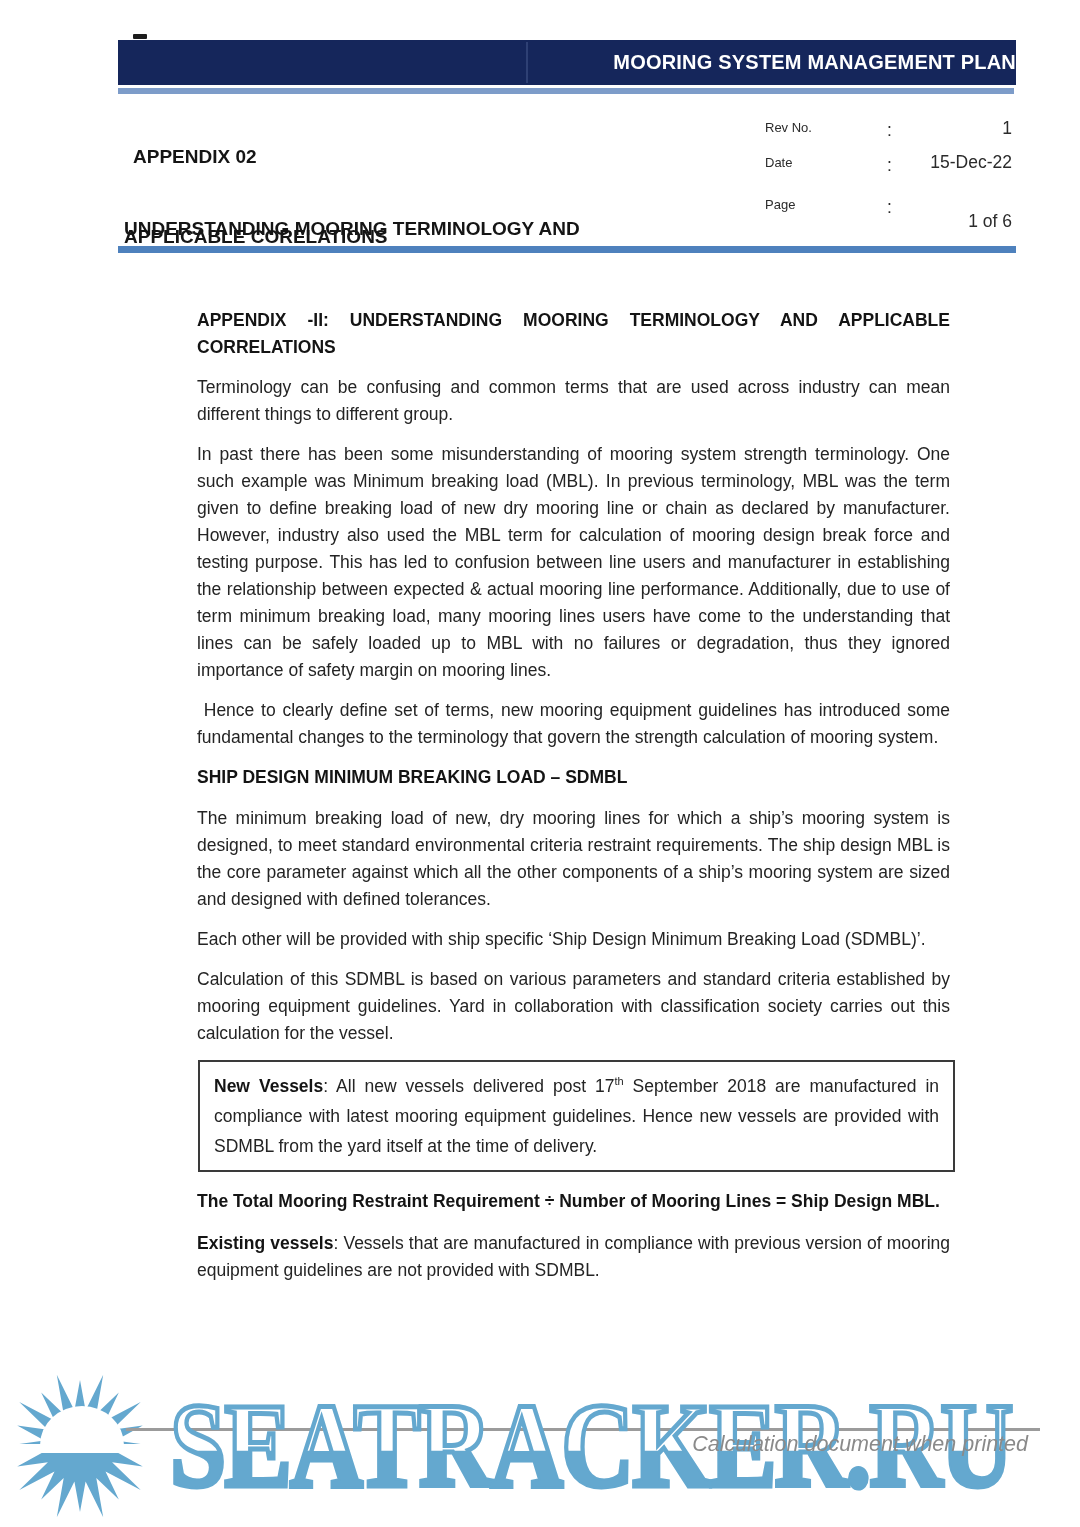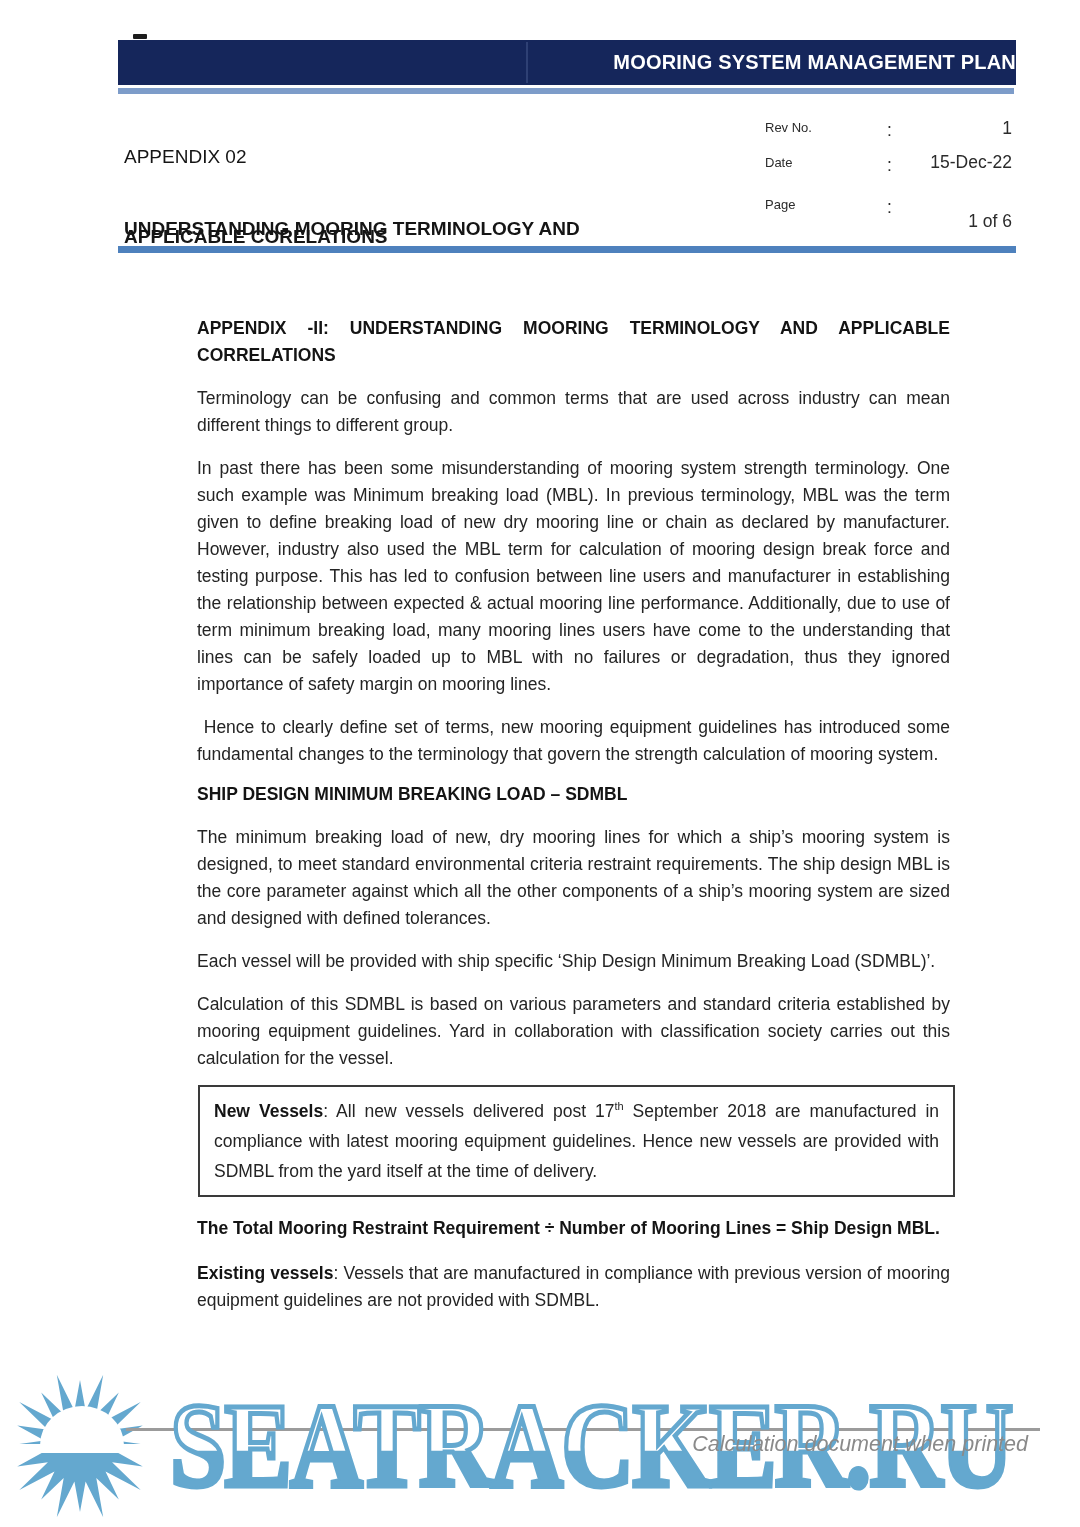--- a/index.html
+++ b/index.html
@@ -15,36 +15,36 @@
     position:absolute;left:118px;top:40px;width:898px;height:45px;
     background:#15265b;display:flex;align-items:center;justify-content:flex-end;
     box-sizing:border-box;
   }
   .bar-divider{position:absolute;left:408px;top:2px;width:2px;height:41px;background:#2e4074;}
   .bar-title{
     color:#ffffff;font-size:20px;font-weight:bold;letter-spacing:.2px;white-space:nowrap;
   }
   .bar-underline{position:absolute;left:118px;top:88px;width:896px;height:6px;background:#7d9cc9;}
 
-  .appendix-label{position:absolute;left:124px;top:146px;font-size:19px;font-weight:normal;color:#151515;}
+  .appendix-label{position:absolute;left:133px;top:146px;font-size:19px;font-weight:bold;color:#151515;}
   .doc-title{position:absolute;left:124px;font-size:19px;font-weight:bold;color:#151515;white-space:nowrap;}
   .doc-title.l1{top:180px;margin-top:38px;}
   .doc-title.l2{top:226px;}
 
   .meta-label{position:absolute;left:765px;font-size:13px;color:#2b2b2b;}
   .meta-sep{position:absolute;left:887px;font-size:17.5px;color:#2b2b2b;}
   .meta-value{position:absolute;right:68px;font-size:17.5px;color:#2b2b2b;text-align:right;}
   .header-rule{position:absolute;left:118px;top:246px;width:898px;height:7px;background:#4e81bd;}
 
   
   .body-col{
     position:absolute;left:197px;top:299px;width:753px;
     font-size:17.5px;line-height:27px;text-align:justify;color:#242424;
   }
-  .body-col p{margin:16px 0 13px 0;}
+  .body-col p{margin:8px 0 13px 0;}
   .b-heading{font-weight:bold;color:#141414;}
   .sub-heading{font-weight:bold;color:#141414;margin:4px 0 14px 0 !important;text-align:left !important;}
   .callout-box{
     border:2px solid #3a3a3a;box-sizing:border-box;width:757px;margin:0 0 14px 1px;
     padding:9px 14px;line-height:30px;
   }
   .bold-para{font-weight:bold;line-height:31px;color:#141414;}
   .lead{font-weight:bold;color:#141414;}
   sup{vertical-align:super;font-size:11px;line-height:0;}
 
@@ -95,21 +95,21 @@
 
   <div class="header-rule"></div>
 
   <main class="body-col">
     <p class="b-heading">APPENDIX -II: UNDERSTANDING MOORING TERMINOLOGY AND APPLICABLE CORRELATIONS</p>
     <p>Terminology can be confusing and common terms that are used across industry can mean different things to different group.</p>
     <p>In past there has been some misunderstanding of mooring system strength terminology. One such example was Minimum breaking load (MBL). In previous terminology, MBL was the term given to define breaking load of new dry mooring line or chain as declared by manufacturer. However, industry also used the MBL term for calculation of mooring design break force and testing purpose. This has led to confusion between line users and manufacturer in establishing the relationship between expected &amp; actual mooring line performance.  Additionally, due to use of term minimum breaking load, many mooring lines users have come to the understanding that lines can be safely loaded up to MBL with no failures or degradation, thus they ignored importance of safety margin on mooring lines.</p>
     <p>&nbsp;Hence to clearly define set of terms, new mooring equipment guidelines has introduced some fundamental changes to the terminology that govern the strength calculation of mooring system.</p>
     <p class="sub-heading">SHIP DESIGN MINIMUM BREAKING LOAD – SDMBL</p>
     <p>The minimum breaking load of new, dry mooring lines for which a ship’s mooring system is designed, to meet standard environmental criteria restraint requirements. The ship design MBL is the core parameter against which all the other components of a ship’s mooring system are sized and designed with defined tolerances.</p>
-    <p>Each vessel will be provided with ship specific ‘Ship Design Minimum Breaking Load (SDMBL)’.</p>
+    <p>Each other will be provided with ship specific ‘Ship Design Minimum Breaking Load (SDMBL)’.</p>
     <p>Calculation of this SDMBL is based on various parameters and standard criteria established by mooring equipment guidelines. Yard in collaboration with classification society carries out this calculation for the vessel.</p>
 
     <div class="callout-box">
       <span class="lead">New Vessels</span><span>: All new vessels delivered post 17</span><sup>th</sup><span> September 2018 are manufactured in compliance with latest mooring equipment guidelines. Hence new vessels are provided with SDMBL from the yard itself at the time of delivery.</span>
     </div>
 
     <p class="bold-para">The Total Mooring Restraint Requirement ÷ Number of Mooring Lines = Ship Design MBL.</p>
 
     <p><span class="lead">Existing vessels</span><span>: Vessels that are manufactured in compliance with previous version of mooring equipment guidelines are not provided with SDMBL.</span></p>
   </main>

